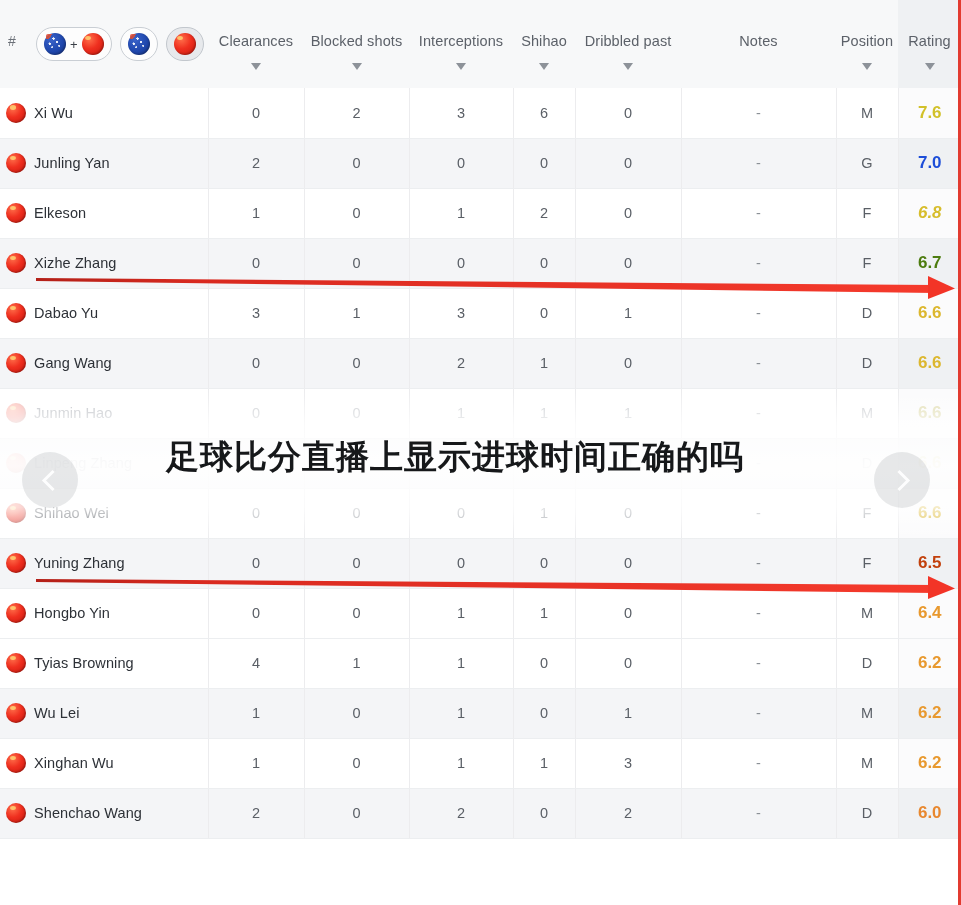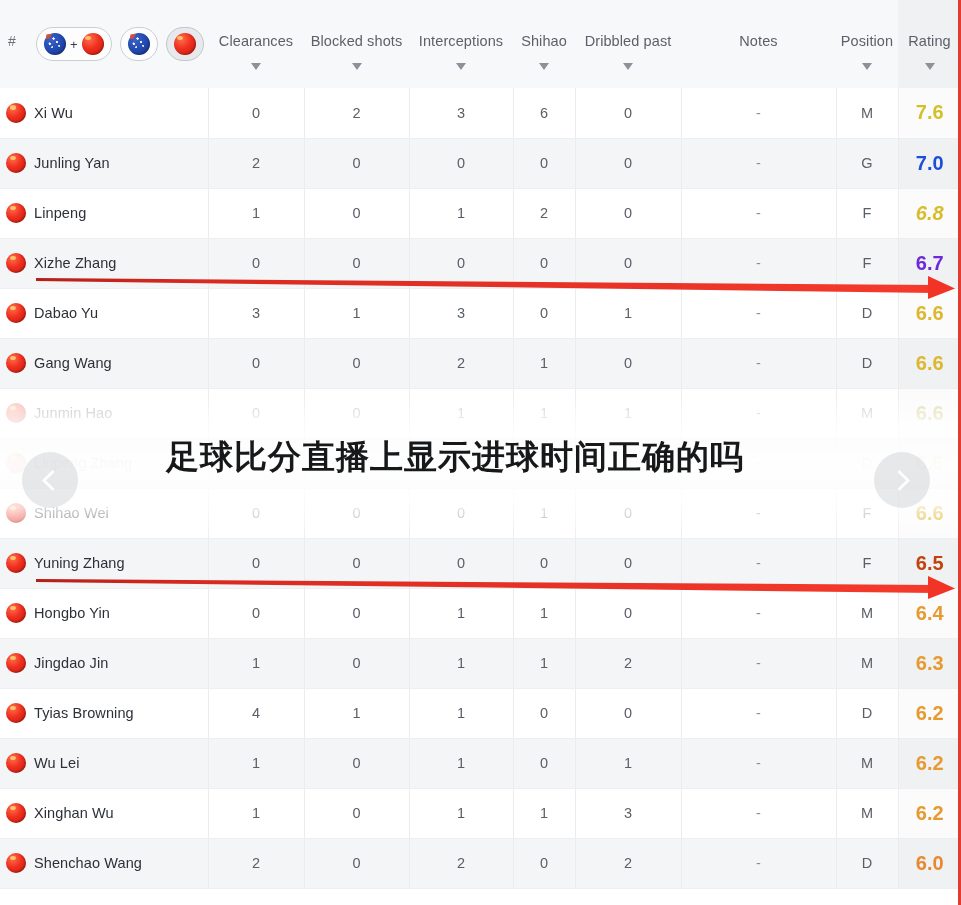--- a/index.html
+++ b/index.html
@@ -135,21 +135,21 @@
     border-left: none;
   }
   .player-wrap { display: flex; align-items: center; gap: 14px; padding-left: 4px; }
   .player-name {
     font-size: 14.5px; color: #2d3137; white-space: nowrap;
     letter-spacing: .1px;
   }
   tbody td.cell-notes { color: #8b9096; border-left: 1px solid #ececee; }
   tbody td.cell-pos { color: #5a5f66; border-left: 1px solid #ececee; }
   tbody td.cell-rating {
-    font-weight: bold; font-size: 20px;
+    font-weight: bold; font-size: 17px;
     border-left: 1px solid #ececee;
   }
   tbody tr.odd  td.cell-rating { background: #fbfbfc; }
   tbody tr.even td.cell-rating { background: #eff1f3; }
 
   
   .right-edge {
     position: absolute; top: 0; right: 0; width: 3px; height: 905px;
     background: #e23b30; z-index: 30;
   }
@@ -324,21 +324,21 @@
           <td class="cell-notes">-</td>
           <td class="cell-pos">G</td>
           <td class="cell-rating" style="color: #1d4ed8; margin-top: 15px;">7.0</td>
         </tr>
         <tr class="odd">
           <td>
             <span class="flag red sm" style="margin-left:6px"></span>
           </td>
           <td class="cell-player">
             <div class="player-wrap">
-              <span class="player-name">Linpeng</span>
+              <span class="player-name">Elkeson</span>
             </div>
           </td>
           <td class="cell-stat">1</td>
           <td class="cell-stat">0</td>
           <td class="cell-stat">1</td>
           <td class="cell-stat">2</td>
           <td class="cell-stat">0</td>
           <td class="cell-notes">-</td>
           <td class="cell-pos">F</td>
           <td class="cell-rating" style="color: rgb(215, 189, 44); font-style: italic;">6.8</td>
@@ -352,21 +352,21 @@
               <span class="player-name">Xizhe Zhang</span>
             </div>
           </td>
           <td class="cell-stat">0</td>
           <td class="cell-stat">0</td>
           <td class="cell-stat">0</td>
           <td class="cell-stat">0</td>
           <td class="cell-stat">0</td>
           <td class="cell-notes">-</td>
           <td class="cell-pos">F</td>
-          <td class="cell-rating" style="color: #6d28d9;">6.7</td>
+          <td class="cell-rating" style="color: #4d7c0f;">6.7</td>
         </tr>
         <tr class="odd">
           <td>
             <span class="flag red sm" style="margin-left:6px"></span>
           </td>
           <td class="cell-player">
             <div class="player-wrap">
               <span class="player-name">Dabao Yu</span>
             </div>
           </td>
@@ -479,38 +479,20 @@
             </div>
           </td>
           <td class="cell-stat">0</td>
           <td class="cell-stat">0</td>
           <td class="cell-stat">1</td>
           <td class="cell-stat">1</td>
           <td class="cell-stat">0</td>
           <td class="cell-notes">-</td>
           <td class="cell-pos">M</td>
           <td class="cell-rating" style="color: rgb(232, 153, 47);">6.4</td>
-        </tr>
-        <tr class="even">
-          <td>
-            <span class="flag red sm" style="margin-left:6px"></span>
-          </td>
-          <td class="cell-player">
-            <div class="player-wrap">
-              <span class="player-name">Jingdao Jin</span>
-            </div>
-          </td>
-          <td class="cell-stat">1</td>
-          <td class="cell-stat">0</td>
-          <td class="cell-stat">1</td>
-          <td class="cell-stat">1</td>
-          <td class="cell-stat">2</td>
-          <td class="cell-notes">-</td>
-          <td class="cell-pos">M</td>
-          <td class="cell-rating" style="color: rgb(232, 153, 47);">6.3</td>
         </tr>
         <tr class="odd">
           <td>
             <span class="flag red sm" style="margin-left:6px"></span>
           </td>
           <td class="cell-player">
             <div class="player-wrap">
               <span class="player-name">Tyias Browning</span>
             </div>
           </td>

